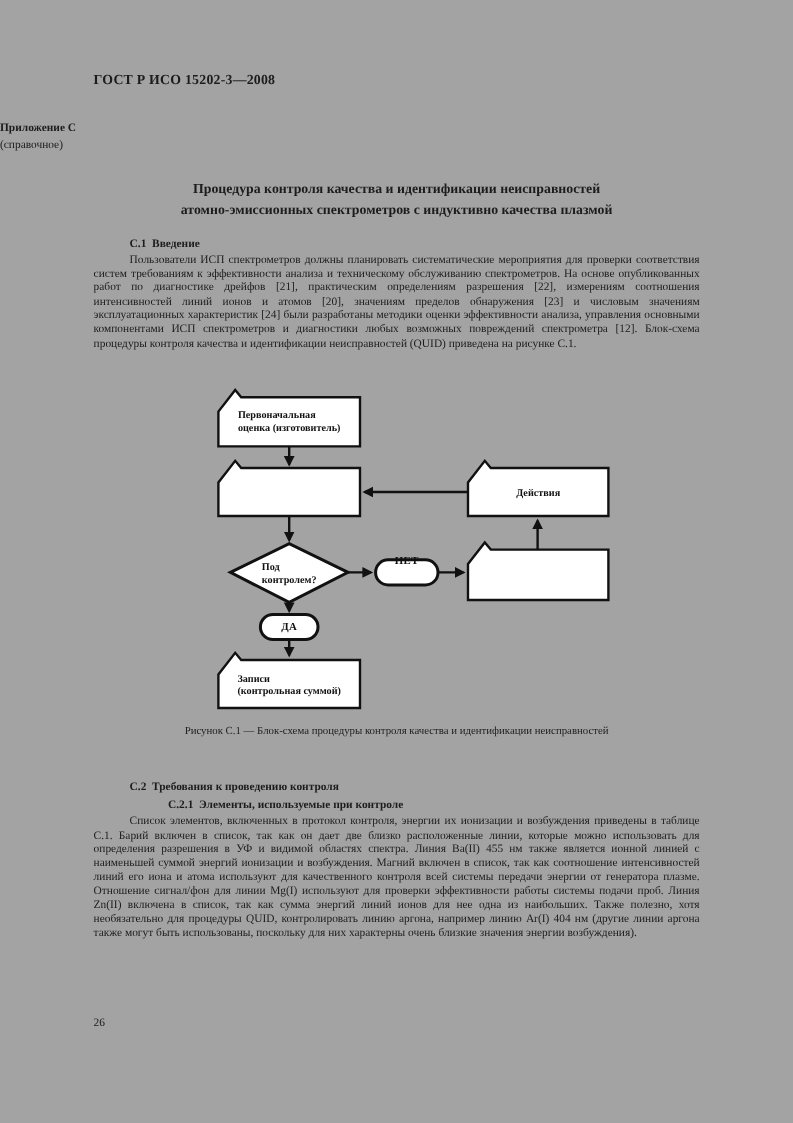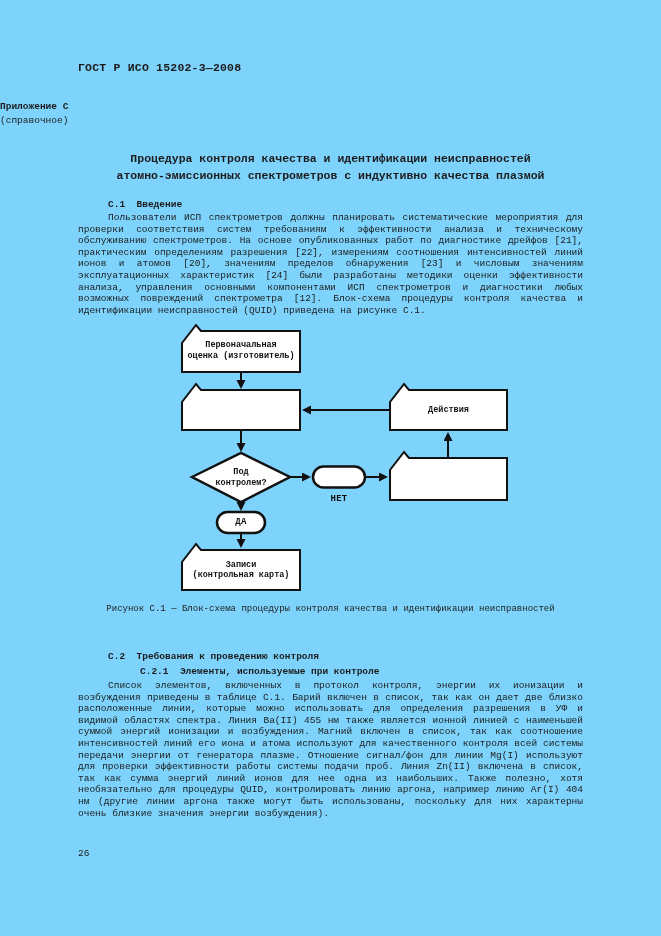--- a/index.html
+++ b/index.html
@@ -1,22 +1,22 @@
 <!DOCTYPE html>
 <html lang="ru"><head>
 <meta charset="utf-8">
 <style>
   html, body { margin: 0; padding: 0; background: #888; }
   .page {
     position: relative;
     width: 661px;
     height: 936px;
     margin: 0 auto;
-    background: #7dd3fc;
-    font-family: Liberation Mono, monospace;
+    background: #a3a3a3;
+    font-family: Liberation Serif, serif;
     color: #1c1c1c;
     overflow: hidden;
   }
   .abs { position: absolute; }
   .doc-header {
     left: 78px; top: 61px;
     font-size: 11.5px; font-weight: 700; letter-spacing: 0.2px;
     white-space: pre;
   }
   .annex-block {
@@ -39,21 +39,21 @@
     text-align: justify; text-indent: 30px;
   }
   
   .flowchart {
     left: 170px; top: 320px; width: 350px; height: 292px;
   }
   .flowchart svg { position: absolute; left: 0; top: 0; }
   .node-label {
     position: absolute;
     display: flex; align-items: center; justify-content: center;
-    text-align: center;
+    text-align: left;
     font-size: 8.5px; font-weight: 700; line-height: 10.5px;
     white-space: pre-line; color: #111;
   }
   .node-label.small { font-size: 9px; letter-spacing: 0.3px; }
   .fig-caption {
     left: 0; top: 604px; width: 661px;
     text-align: center; font-size: 9px; color: #222;
   }
   .page-number {
     left: 78px; top: 848px; font-size: 9.5px;
@@ -106,24 +106,24 @@
       <line x1="220" y1="90" x2="134" y2="90" stroke="#111" stroke-width="2" marker-end="url(#arr)"></line>
       <line x1="71" y1="182" x2="71" y2="189" stroke="#111" stroke-width="2" marker-end="url(#arr)"></line>
       <line x1="71" y1="213" x2="71" y2="226" stroke="#111" stroke-width="2" marker-end="url(#arr)"></line>
     </svg>
 
     <div class="node-label" style="left:12px; top:9px; width:118px; height:43px;">Первоначальная
 оценка (изготовитель)</div>
     <div class="node-label" style="left:22px; top:133px; width:98px; height:49px;">Под
 контролем?</div>
     <div class="node-label" style="left:220px; top:70px; width:117px; height:40px;">Действия</div>
-    <div class="node-label small" style="left:143px; top:162px; width:52px; height:34px;">НЕТ</div>
+    <div class="node-label small" style="left:143px; top:130px; width:52px; height:34px;">НЕТ</div>
     <div class="node-label small" style="left:47px; top:192px; width:48px; height:21px;">ДА</div>
     <div class="node-label" style="left:12px; top:230px; width:118px; height:40px;">Записи
-(контрольная карта)</div>
+(контрольная суммой)</div>
   </div>
 
   <div class="abs fig-caption">Рисунок С.1 — Блок-схема процедуры контроля качества и идентификации неисправностей</div>
 
   <div class="abs sec-heading" style="top:651px;">С.2  Требования к проведению контроля</div>
   <div class="abs sec-heading" style="top:666px;margin-left:32px;">С.2.1  Элементы, используемые при контроле</div>
   <div class="abs body-par" style="top:680px;">Список элементов, включенных в протокол контроля, энергии их ионизации и возбуждения приведены в таблице С.1. Барий включен в список, так как он дает две близко расположенные линии, которые можно использовать для определения разрешения в УФ и видимой областях спектра. Линия Ba(II) 455 нм также является ионной линией с наименьшей суммой энергий ионизации и возбуждения. Магний включен в список, так как соотношение интенсивностей линий его иона и атома используют для качественного контроля всей системы передачи энергии от генератора плазме. Отношение сигнал/фон для линии Mg(I) используют для проверки эффективности работы системы подачи проб. Линия Zn(II) включена в список, так как сумма энергий линий ионов для нее одна из наибольших. Также полезно, хотя необязательно для процедуры QUID, контролировать линию аргона, например линию Ar(I) 404 нм (другие линии аргона также могут быть использованы, поскольку для них характерны очень близкие значения энергии возбуждения).</div>
 
   <div class="abs page-number">26</div>
 

